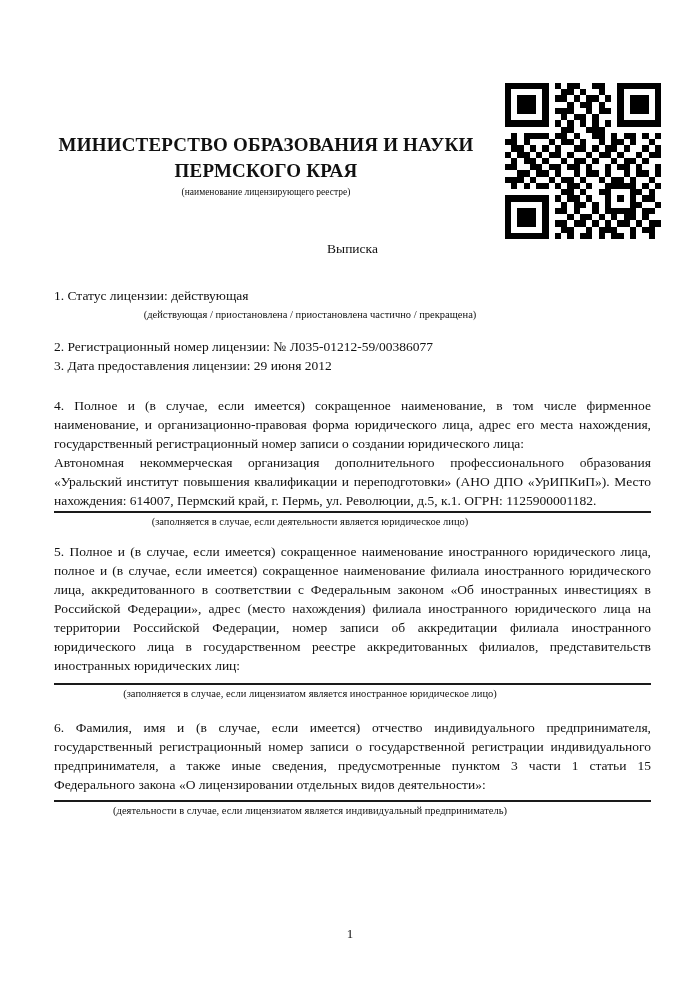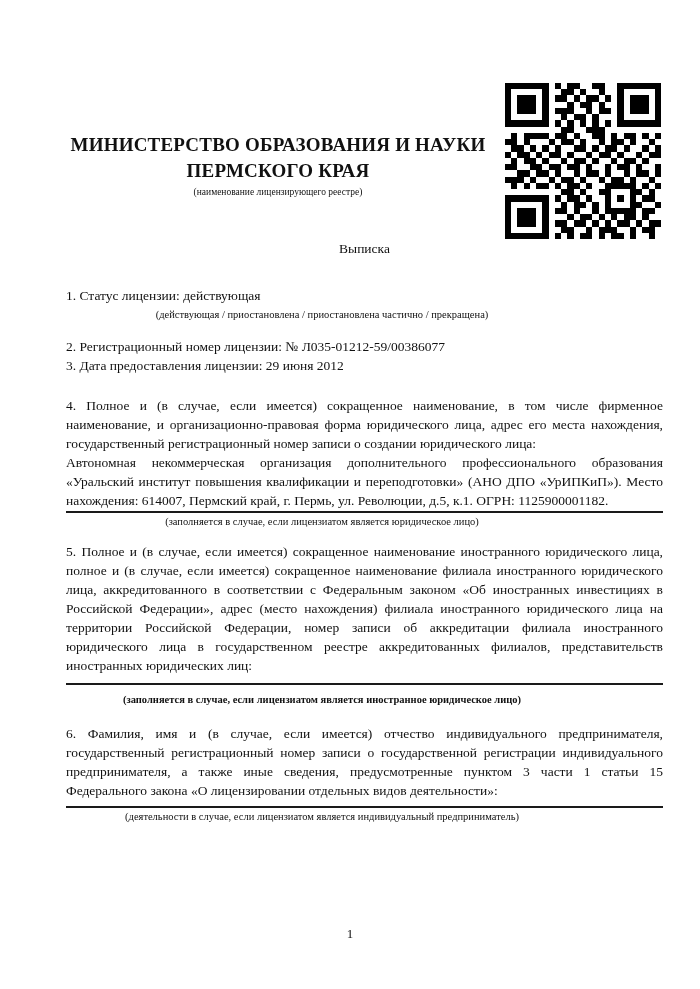--- a/index.html
+++ b/index.html
@@ -8,21 +8,21 @@
     position: relative;
     width: 700px;
     height: 989px;
     background: #ffffff;
     font-family: "Liberation Serif", "DejaVu Serif", serif;
     color: #111;
     overflow: hidden;
   }
   .content {
     position: absolute;
-    left: 66px;
+    left: 54px;
     top: 0;
     width: 597px;
   }
   
   .header-block {
     margin-top: 132px;
     width: 424px;
     text-align: center;
   }
   .ministry-line {
@@ -79,21 +79,21 @@
   }
   .s-status   { margin-top: 27px; }
   .s-status .note { margin-top: 3px; }
   .s-reg      { margin-top: 15px; }
   .s-date     { }
   .s-legal    { margin-top: 21px; }
   .s-legal .rule { margin-top: 1px; }
   .s-legal .note { margin-top: 2px; }
   .s-foreign  { margin-top: 13px; }
   .s-foreign .rule { margin-top: 8px; }
-  .s-foreign .note { margin-top: 8px; font-weight: bold; }
+  .s-foreign .note { margin-top: 2px; }
   .s-ie       { margin-top: 17px; }
   .s-ie .rule { margin-top: 6px; }
   .s-ie .note { margin-top: 2px; }
   .s-inn      { margin-top: 20px; }
   .page-number {
     position: absolute;
     left: 0;
     top: 926px;
     width: 700px;
     text-align: center;
@@ -755,21 +755,21 @@
     </div>
 
     <div class="s-date">
       <div class="line-text">3. Дата предоставления лицензии: 29 июня 2012</div>
     </div>
 
     <div class="s-legal">
       <div class="para">4. Полное и (в случае, если имеется) сокращенное наименование, в том числе фирменное наименование, и организационно-правовая форма юридического лица, адрес его места нахождения, государственный регистрационный номер записи о создании юридического лица:</div>
       <div class="para">Автономная некоммерческая организация дополнительного профессионального образования «Уральский институт повышения квалификации и переподготовки» (АНО ДПО «УрИПКиП»). Место нахождения: 614007, Пермский край, г. Пермь, ул. Революции, д.5, к.1. ОГРН: 1125900001182.</div>
       <div class="rule"></div>
-      <div class="note">(заполняется в случае, если лицензиатом является юридическое лицо)</div>
+      <div class="note">(заполняется в случае, если деятельности является юридическое лицо)</div>
     </div>
 
     <div class="s-foreign">
       <div class="para">5. Полное и (в случае, если имеется) сокращенное наименование иностранного юридического лица, полное и (в случае, если имеется) сокращенное наименование филиала иностранного юридического лица, аккредитованного в соответствии с Федеральным законом «Об иностранных инвестициях в Российской Федерации», адрес (место нахождения) филиала иностранного юридического лица на территории Российской Федерации, номер записи об аккредитации филиала иностранного юридического лица в государственном реестре аккредитованных филиалов, представительств иностранных юридических лиц:</div>
       <div class="rule"></div>
       <div class="note">(заполняется в случае, если лицензиатом является иностранное юридическое лицо)</div>
     </div>
 
     <div class="s-ie">
       <div class="para">6. Фамилия, имя и (в случае, если имеется) отчество индивидуального предпринимателя, государственный регистрационный номер записи о государственной регистрации индивидуального предпринимателя, а также иные сведения, предусмотренные пунктом 3 части 1 статьи 15 Федерального закона «О лицензировании отдельных видов деятельности»:</div>

